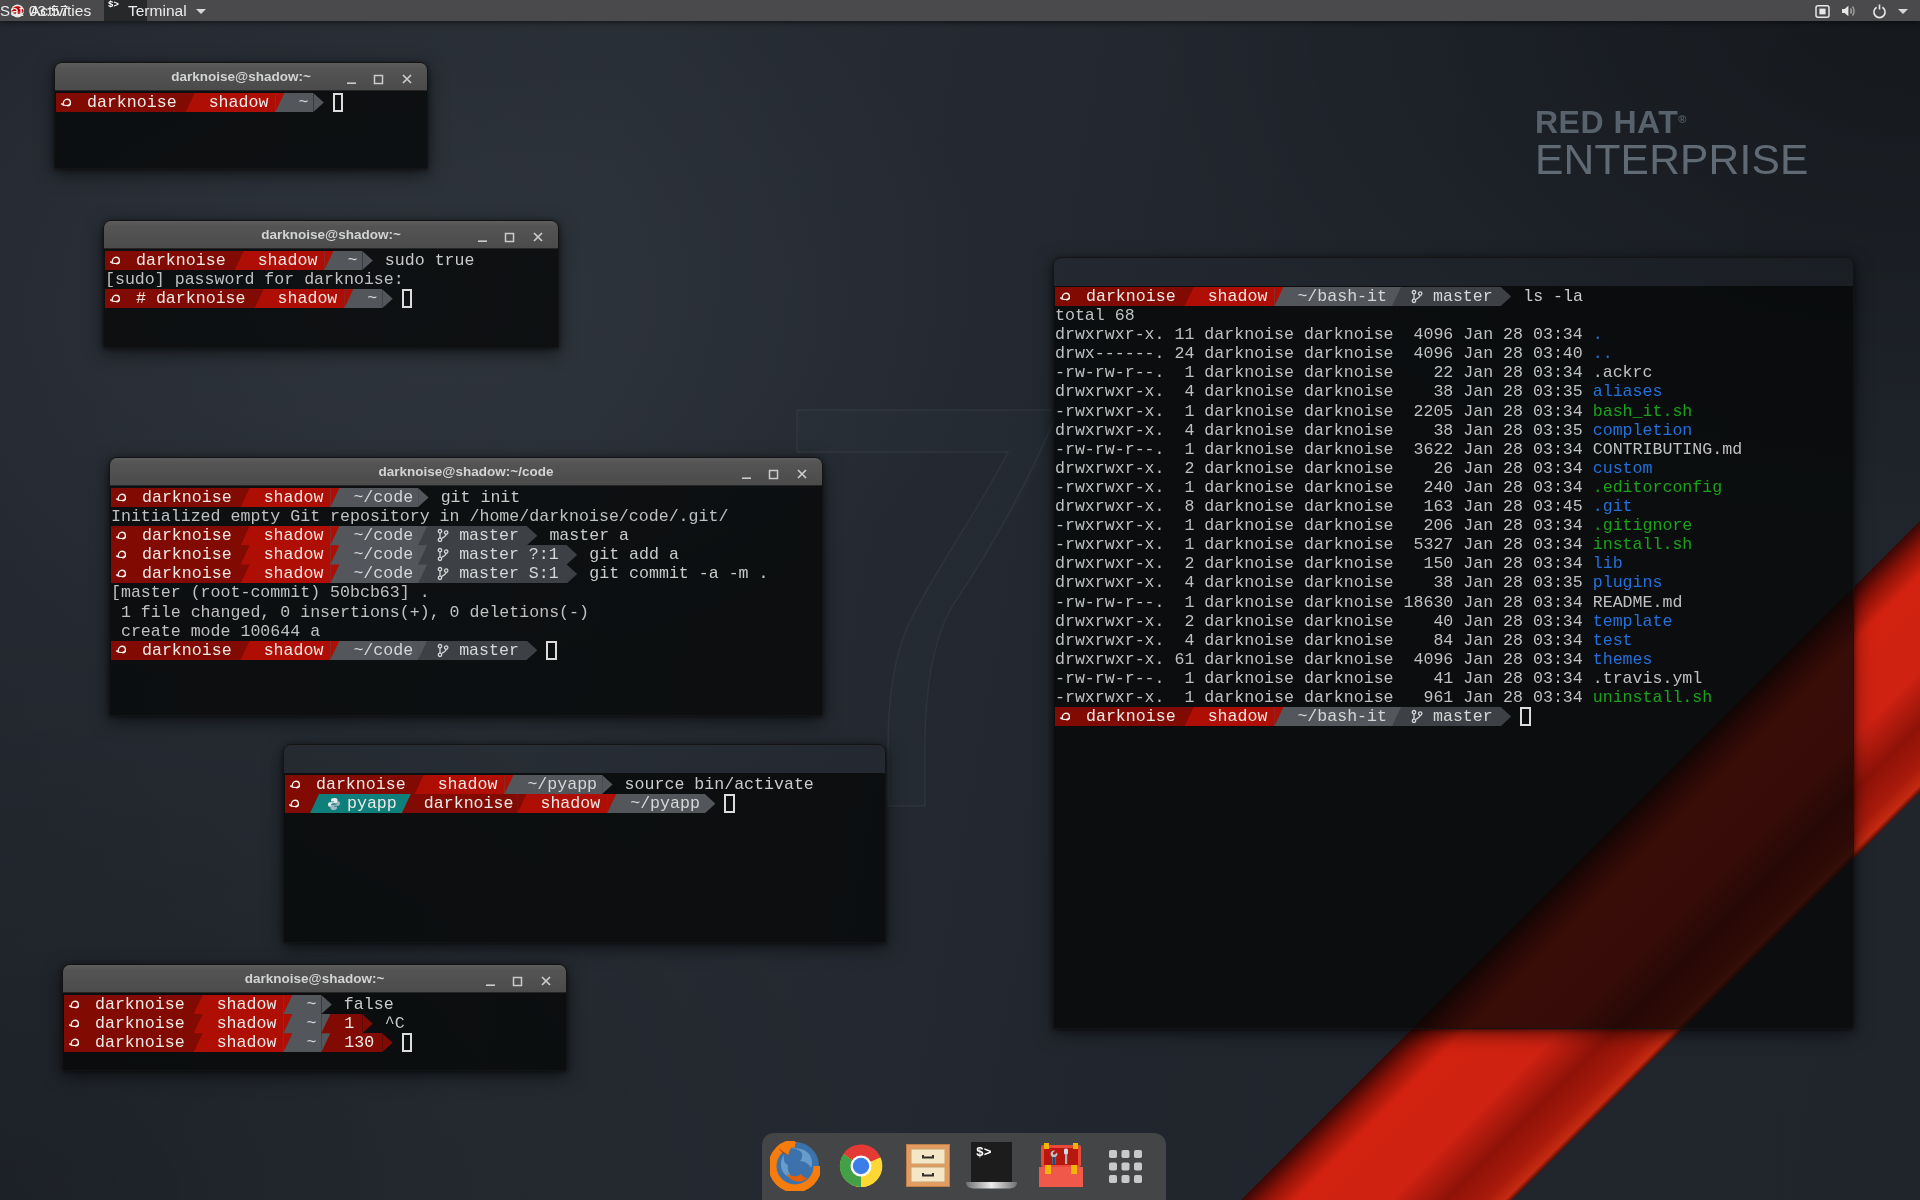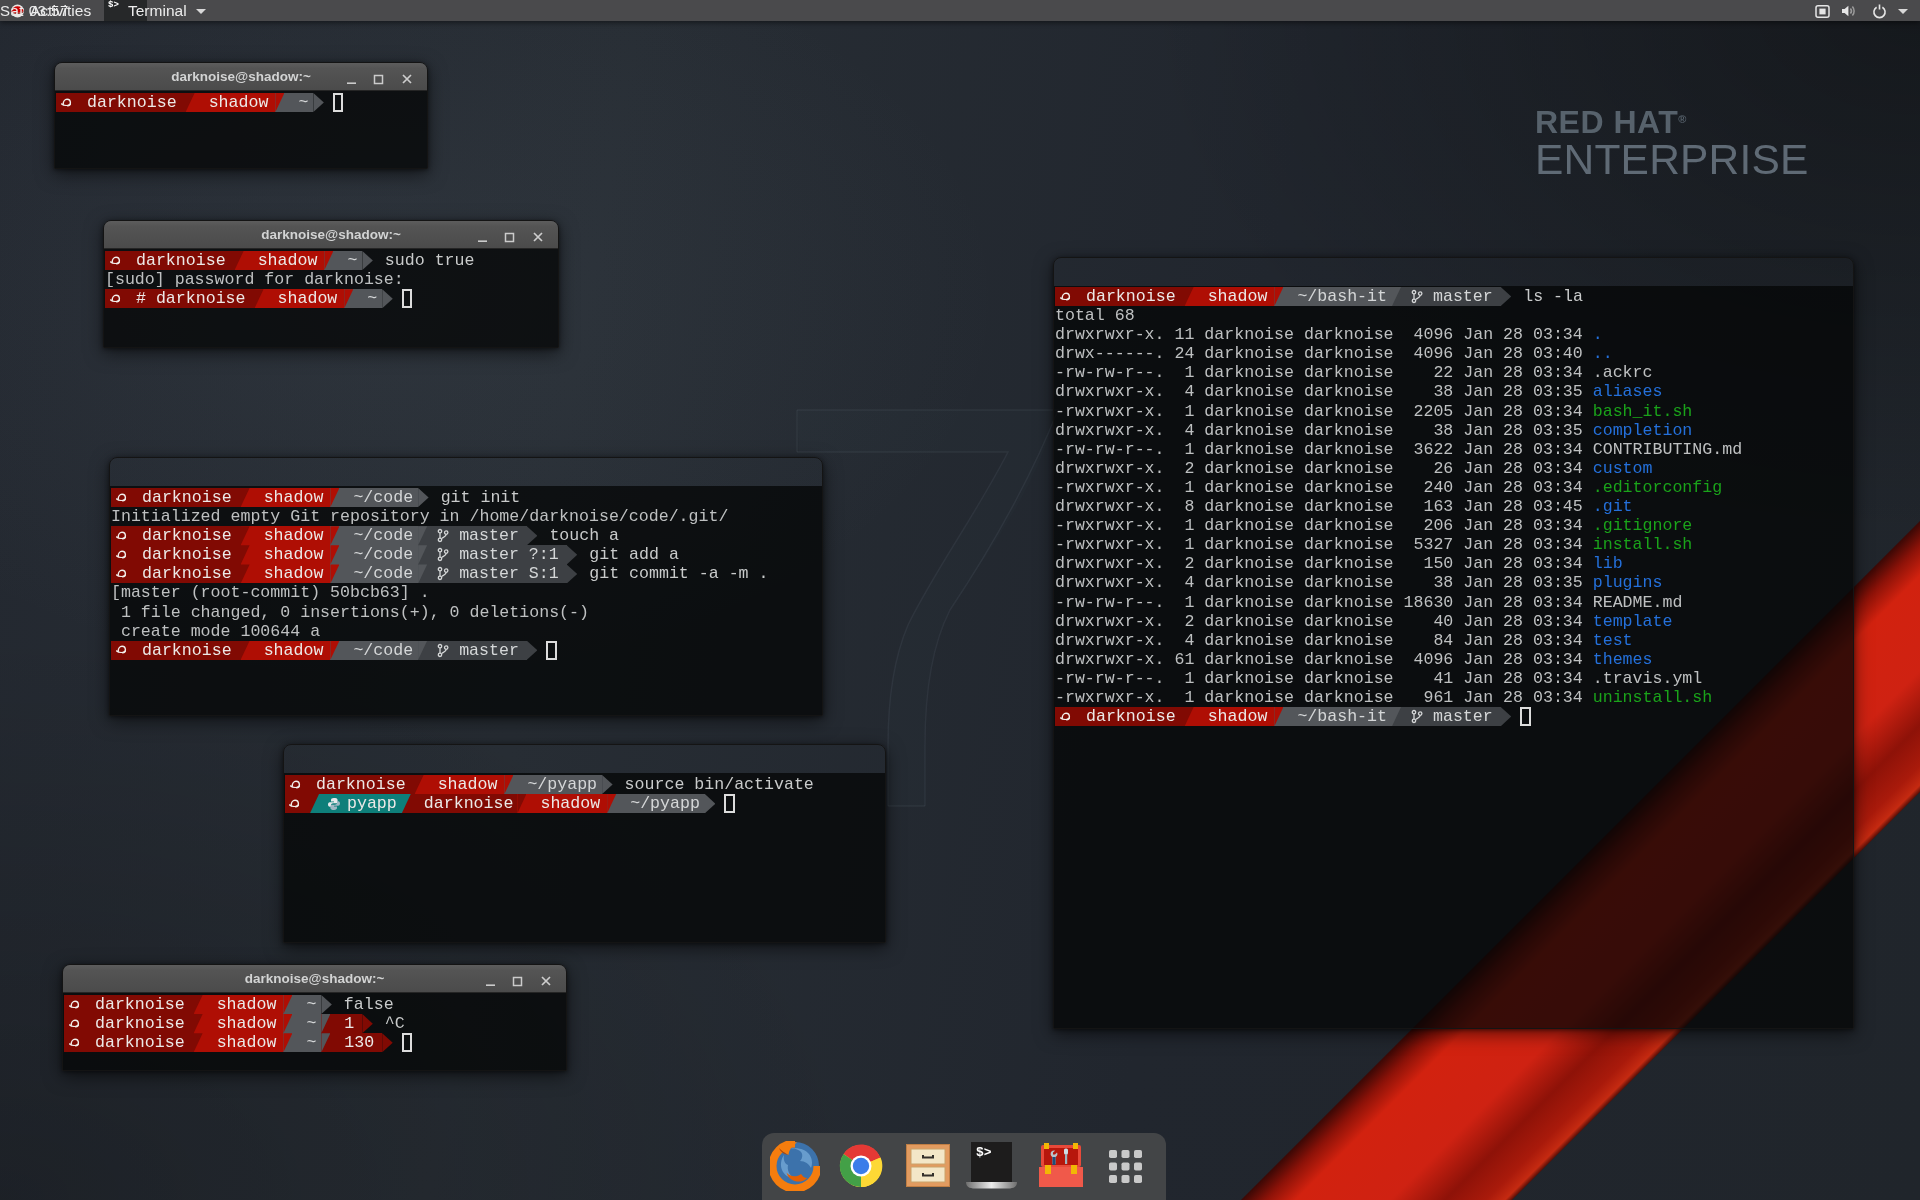--- a/index.html
+++ b/index.html
@@ -111,38 +111,50 @@
               <path d="M0.6,6.9 C2.8,8.7 6.6,8.9 9.2,7.3"></path>
             </g>
           </svg><span style="width:15px"></span><span class="t" style="color:#ece9e7">darknoise</span></span><span class="dv" style="background:#af0e04"><i style="background:#810a03"></i></span><span class="sg" style="background:#af0e04;padding:0 7px 0 14px;color:#ece9e7">shadow</span><span class="dv" style="background:#53565a"><i style="background:#af0e04"></i></span><span class="sg" style="background:#53565a;padding:0 5px 0 14px;color:#d5d7d8">~</span><span class="ar"><i style="background:#53565a"></i></span><span class="cm">sudo true</span></div><div class="ln" style="color:#bec0c1">[sudo] password for darknoise:</div><div class="pl"><span class="sg" style="background:#810a03;padding:0 9px 0 5px"><svg class="hat" width="11" height="12" viewBox="0 0 11 12">
             <g fill="none" stroke="#f2efec" stroke-width="1.4" stroke-linecap="round">
               <path d="M2.2,7.2 C2.2,4.2 4,2.2 6,2.2 C8,2.2 9.4,3.8 9.4,5.8 C9.4,7.6 8.2,8.8 6.6,8.8"></path>
               <path d="M0.6,6.9 C2.8,8.7 6.6,8.9 9.2,7.3"></path>
             </g>
           </svg><span style="width:15px"></span><span class="t" style="color:#ece9e7"># darknoise</span></span><span class="dv" style="background:#af0e04"><i style="background:#810a03"></i></span><span class="sg" style="background:#af0e04;padding:0 7px 0 14px;color:#ece9e7">shadow</span><span class="dv" style="background:#53565a"><i style="background:#af0e04"></i></span><span class="sg" style="background:#53565a;padding:0 5px 0 14px;color:#d5d7d8">~</span><span class="ar"><i style="background:#53565a"></i></span><span class="cur"></span></div></div>
   </div>
 <div class="win" style="left:109px;top:457px;width:714px;height:259px">
+    <div class="tb">
+      <span class="tt">darknoise@shadow:~/code</span>
+      <span class="wb mn"><svg width="11" height="11" viewBox="0 0 11 11">
+          <path d="M1,9.2 H10" stroke="#cbcbcb" stroke-width="1.6"></path>
+        </svg></span>
+      <span class="wb mx"><svg width="11" height="11" viewBox="0 0 11 11">
+          <rect x="1.5" y="1.5" width="8" height="8" fill="none" stroke="#cbcbcb" stroke-width="1.5"></rect>
+        </svg></span>
+      <span class="wb cl"><svg width="12" height="12" viewBox="0 0 12 12">
+          <path d="M2,2 L10,10 M10,2 L2,10" stroke="#cdcdcd" stroke-width="1.7"></path>
+        </svg></span>
+    </div>
     <div class="bd" style="padding-top:2px"><div class="pl"><span class="sg" style="background:#810a03;padding:0 9px 0 5px"><svg class="hat" width="11" height="12" viewBox="0 0 11 12">
             <g fill="none" stroke="#f2efec" stroke-width="1.4" stroke-linecap="round">
               <path d="M2.2,7.2 C2.2,4.2 4,2.2 6,2.2 C8,2.2 9.4,3.8 9.4,5.8 C9.4,7.6 8.2,8.8 6.6,8.8"></path>
               <path d="M0.6,6.9 C2.8,8.7 6.6,8.9 9.2,7.3"></path>
             </g>
           </svg><span style="width:15px"></span><span class="t" style="color:#ece9e7">darknoise</span></span><span class="dv" style="background:#af0e04"><i style="background:#810a03"></i></span><span class="sg" style="background:#af0e04;padding:0 7px 0 14px;color:#ece9e7">shadow</span><span class="dv" style="background:#53565a"><i style="background:#af0e04"></i></span><span class="sg" style="background:#53565a;padding:0 5px 0 14px;color:#d5d7d8">~/code</span><span class="ar"><i style="background:#53565a"></i></span><span class="cm">git init</span></div><div class="ln" style="color:#bec0c1">Initialized empty Git repository in /home/darknoise/code/.git/</div><div class="pl"><span class="sg" style="background:#810a03;padding:0 9px 0 5px"><svg class="hat" width="11" height="12" viewBox="0 0 11 12">
             <g fill="none" stroke="#f2efec" stroke-width="1.4" stroke-linecap="round">
               <path d="M2.2,7.2 C2.2,4.2 4,2.2 6,2.2 C8,2.2 9.4,3.8 9.4,5.8 C9.4,7.6 8.2,8.8 6.6,8.8"></path>
               <path d="M0.6,6.9 C2.8,8.7 6.6,8.9 9.2,7.3"></path>
             </g>
           </svg><span style="width:15px"></span><span class="t" style="color:#ece9e7">darknoise</span></span><span class="dv" style="background:#af0e04"><i style="background:#810a03"></i></span><span class="sg" style="background:#af0e04;padding:0 7px 0 14px;color:#ece9e7">shadow</span><span class="dv" style="background:#53565a"><i style="background:#af0e04"></i></span><span class="sg" style="background:#53565a;padding:0 5px 0 14px;color:#d5d7d8">~/code</span><span class="dv" style="background:#3d4044"><i style="background:#53565a"></i></span><span class="sg" style="background:#3d4044;padding:0 8px 0 10px;color:#d5d7d8"><svg class="bri" width="12" height="15" viewBox="0 0 12 15">
             <g fill="none" stroke="#d5d7d8" stroke-width="1.3">
               <circle cx="3" cy="3.2" r="1.7"></circle>
               <circle cx="3" cy="11.8" r="1.7"></circle>
               <circle cx="9.2" cy="4.6" r="1.7"></circle>
               <path d="M3,4.9 V10.1 M9.2,6.3 C9.2,9 6,9.2 4.6,10.6"></path>
             </g>
-          </svg>master</span><span class="ar"><i style="background:#3d4044"></i></span><span class="cm">touch a</span></div><div class="pl"><span class="sg" style="background:#810a03;padding:0 9px 0 5px"><svg class="hat" width="11" height="12" viewBox="0 0 11 12">
+          </svg>master</span><span class="ar"><i style="background:#3d4044"></i></span><span class="cm">master a</span></div><div class="pl"><span class="sg" style="background:#810a03;padding:0 9px 0 5px"><svg class="hat" width="11" height="12" viewBox="0 0 11 12">
             <g fill="none" stroke="#f2efec" stroke-width="1.4" stroke-linecap="round">
               <path d="M2.2,7.2 C2.2,4.2 4,2.2 6,2.2 C8,2.2 9.4,3.8 9.4,5.8 C9.4,7.6 8.2,8.8 6.6,8.8"></path>
               <path d="M0.6,6.9 C2.8,8.7 6.6,8.9 9.2,7.3"></path>
             </g>
           </svg><span style="width:15px"></span><span class="t" style="color:#ece9e7">darknoise</span></span><span class="dv" style="background:#af0e04"><i style="background:#810a03"></i></span><span class="sg" style="background:#af0e04;padding:0 7px 0 14px;color:#ece9e7">shadow</span><span class="dv" style="background:#53565a"><i style="background:#af0e04"></i></span><span class="sg" style="background:#53565a;padding:0 5px 0 14px;color:#d5d7d8">~/code</span><span class="dv" style="background:#3d4044"><i style="background:#53565a"></i></span><span class="sg" style="background:#3d4044;padding:0 8px 0 10px;color:#d5d7d8"><svg class="bri" width="12" height="15" viewBox="0 0 12 15">
             <g fill="none" stroke="#d5d7d8" stroke-width="1.3">
               <circle cx="3" cy="3.2" r="1.7"></circle>
               <circle cx="3" cy="11.8" r="1.7"></circle>
               <circle cx="9.2" cy="4.6" r="1.7"></circle>
               <path d="M3,4.9 V10.1 M9.2,6.3 C9.2,9 6,9.2 4.6,10.6"></path>

